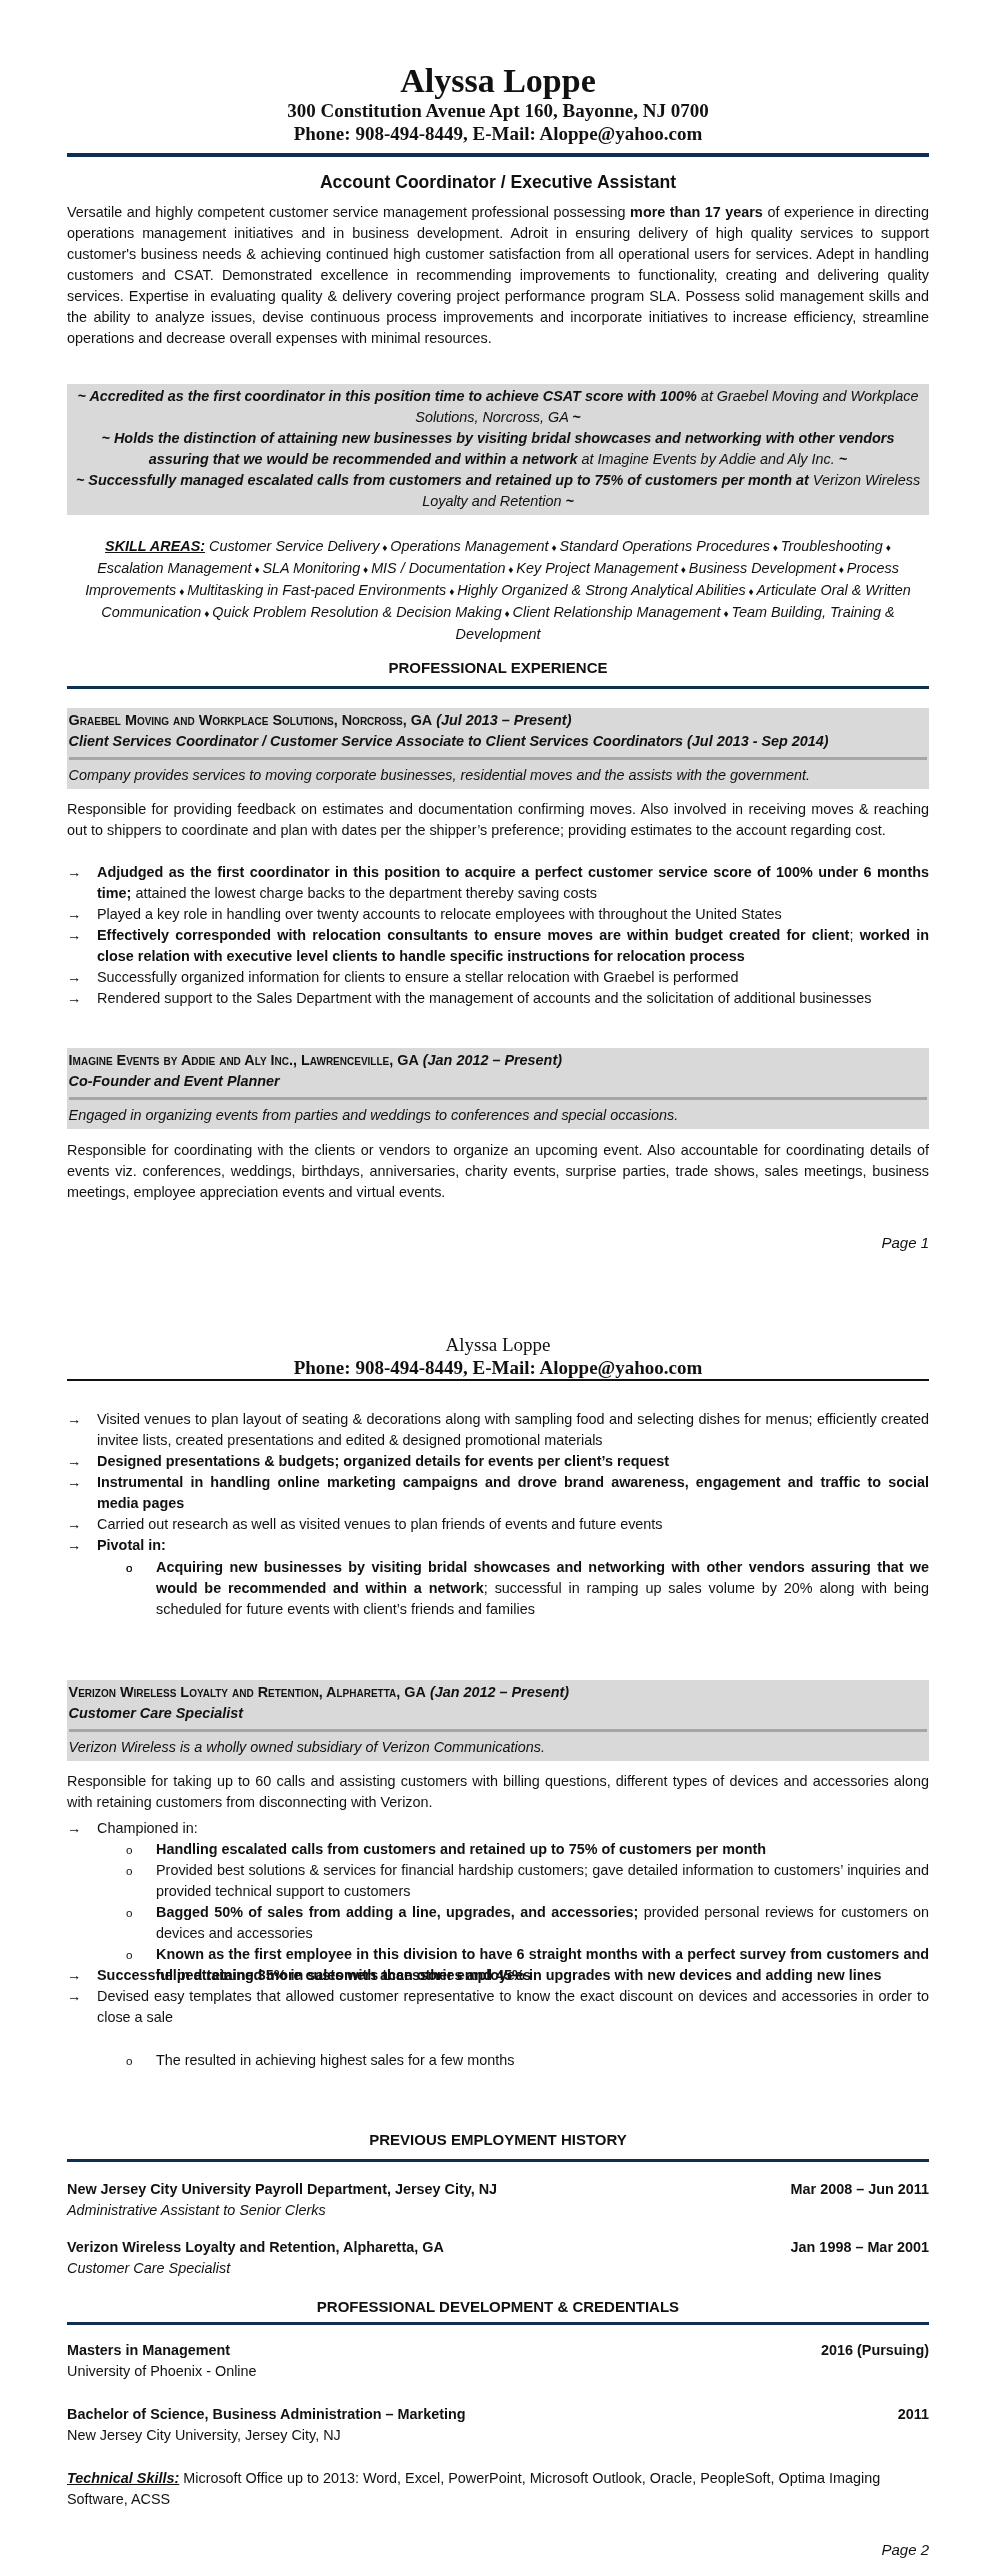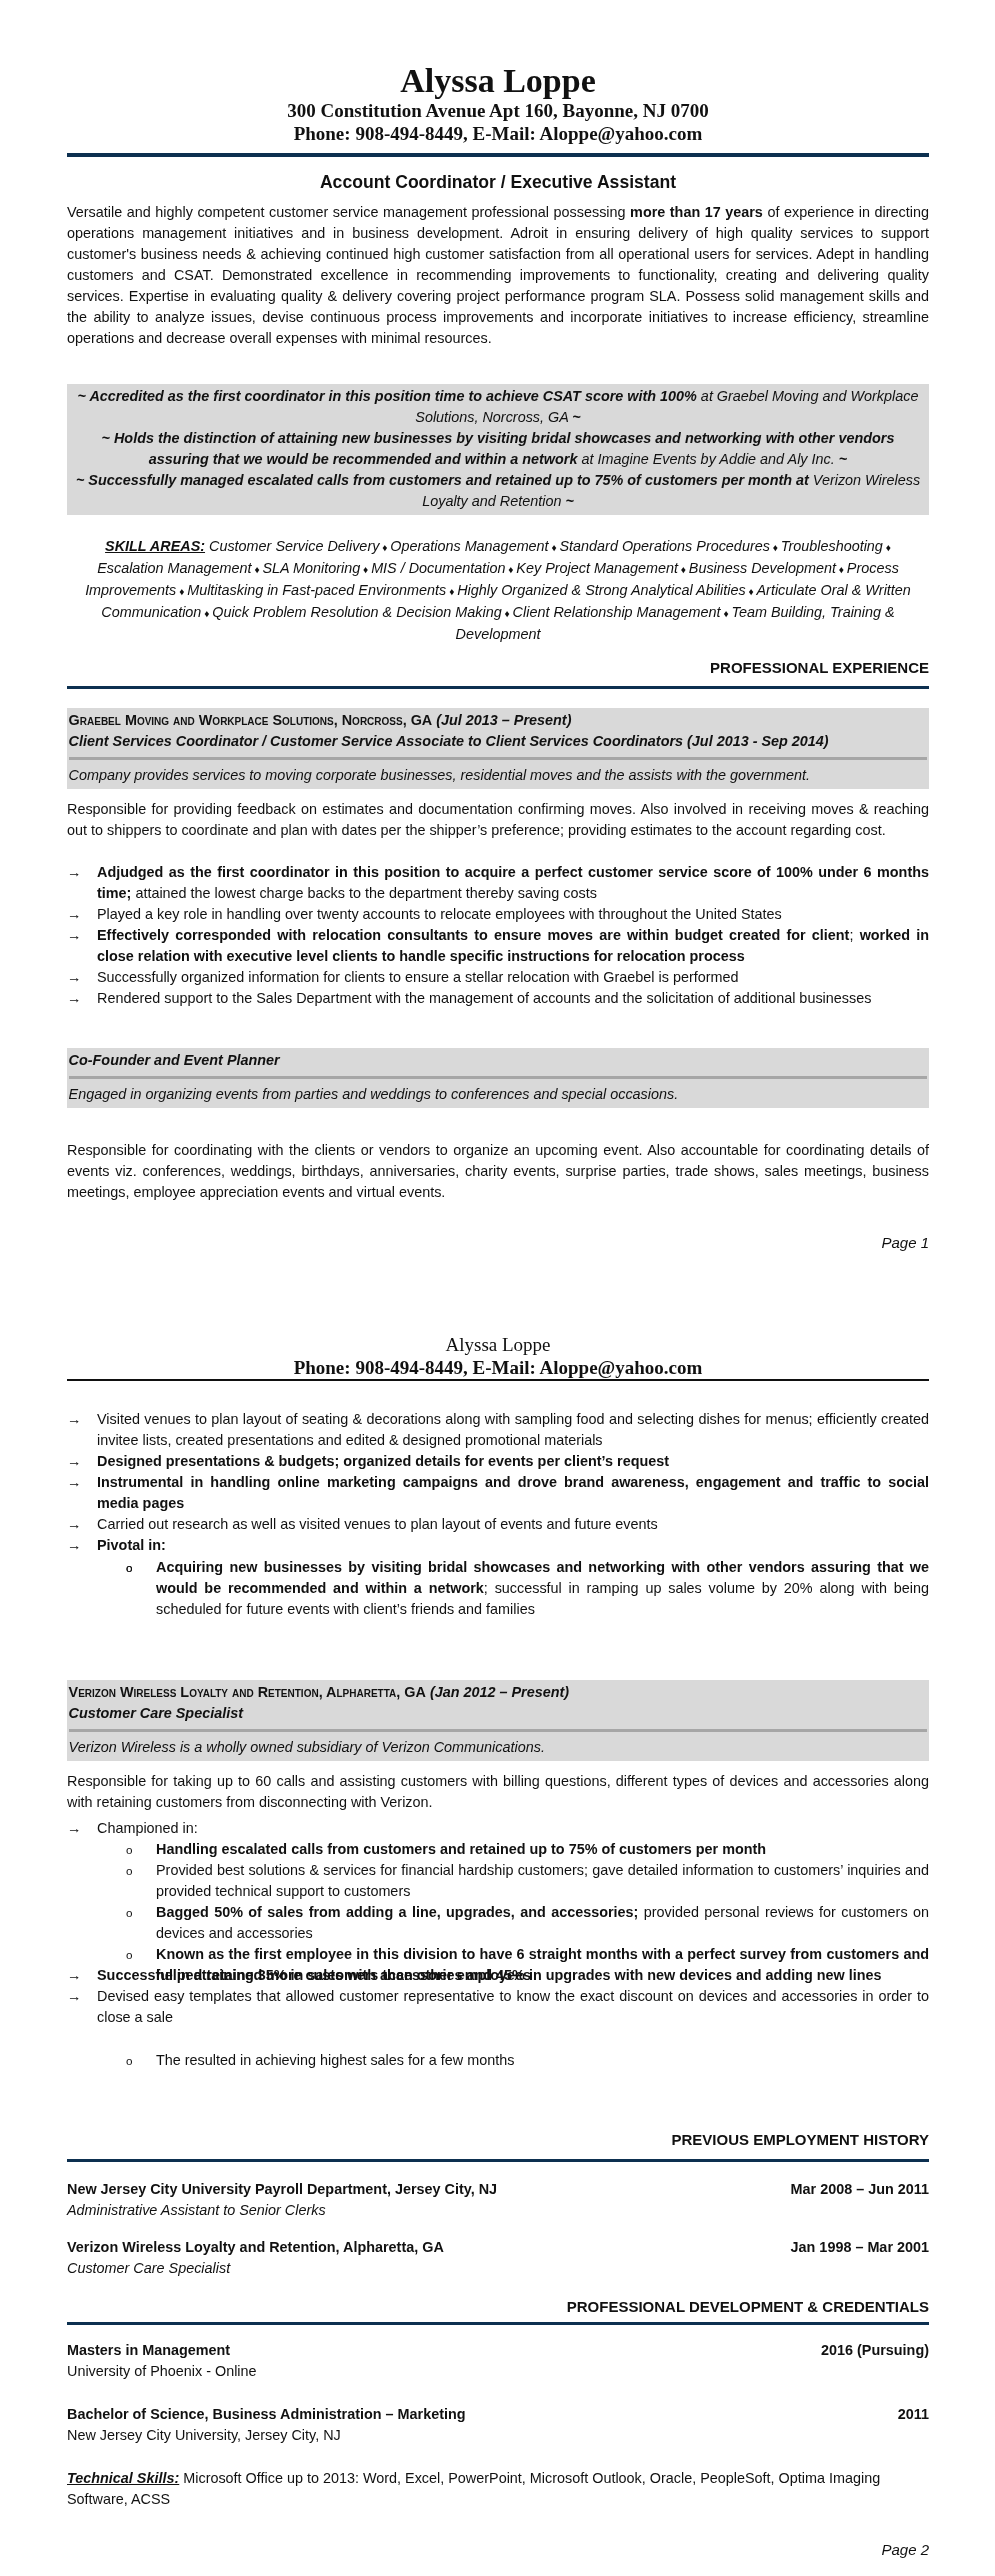--- a/index.html
+++ b/index.html
@@ -26,21 +26,21 @@
   i, .i { font-style: italic; }
 
   
   .name1 { font-family: "Liberation Serif", serif; font-weight: bold; font-size: 34px; line-height: 39px; text-align: center; }
   .addr1 { font-family: "Liberation Serif", serif; font-weight: bold; font-size: 19px; line-height: 22.7px; text-align: center; }
   .rule-navy { height: 3.9px; background: #0d3050; }
   .rule-navy-thin { height: 3.1px; background: #0d3050; }
   .rule-black { height: 1.6px; background: #111; }
 
   .headline { font-weight: bold; font-size: 17.6px; text-align: center; line-height: 23.4px; }
-  .section-title { font-weight: bold; font-size: 15px; text-align: right; line-height: 20.3px; }
+  .section-title { font-weight: bold; font-size: 15px; text-align: center; line-height: 20.3px; }
 
   .shade { background: #d9d9d9; }
   .gray-rule { height: 3.1px; background: #a6a6a6; }
 
   .company { font-weight: bold; font-size: 14.4px; text-align: right; }
   .sc { font-variant: small-caps; }
   .role { font-weight: bold; font-style: italic; }
 
   ul.arrow { list-style: none; }
   ul.arrow > li { position: relative; padding-left: 30px; text-align: justify; }
@@ -97,20 +97,21 @@
 
   <ul class="content arrow" style="top:862px;">
     <li><span class="bullet">→</span><b>Adjudged as the first coordinator in this position to acquire a perfect customer service score of 100% under 6 months time;</b><span> attained the lowest charge backs to the department thereby saving costs</span></li>
     <li><span class="bullet">→</span><span>Played a key role in handling over twenty accounts to relocate employees with throughout the United States</span></li>
     <li><span class="bullet">→</span><b>Effectively corresponded with relocation consultants to ensure moves are within budget created for client</b><span>; </span><b>worked in close relation with executive level clients to handle specific instructions for relocation process</b></li>
     <li><span class="bullet">→</span><span>Successfully organized information for clients to ensure a stellar relocation with Graebel is performed</span></li>
     <li><span class="bullet">→</span><span>Rendered support to the Sales Department with the management of accounts and the solicitation of additional businesses</span></li>
   </ul>
 
   <div class="content shade" style="top:1048px; padding:1.6px 1.6px 3.1px 1.6px;">
+    <div><span class="company sc">Imagine Events by Addie and Aly Inc., Lawrenceville, GA</span> <span class="role">(Jan 2012 – Present)</span></div>
     <div class="role">Co-Founder and Event Planner</div>
     <div class="gray-rule" style="margin:5.5px 0 4.7px;"></div>
     <div class="i">Engaged in organizing events from parties and weddings to conferences and special occasions.</div>
   </div>
 
   <div class="content justify" style="top:1140px;">Responsible for coordinating with the clients or vendors to organize an upcoming event. Also accountable for coordinating details of events viz. conferences, weddings, birthdays, anniversaries, charity events, surprise parties, trade shows, sales meetings, business meetings, employee appreciation events and virtual events.</div>
 
   <div class="content pagenum" style="top:1232px;">Page 1</div>
 </div>
 
@@ -119,21 +120,21 @@
   <div class="content" style="top:45px;">
     <div class="serif center" style="font-size:19px; line-height:22px;">Alyssa Loppe</div>
     <div class="serif center b" style="font-size:19px; line-height:23.4px;">Phone: 908-494-8449, E-Mail: Aloppe@yahoo.com</div>
   </div>
   <div class="content rule-black" style="top:90px;"></div>
 
   <ul class="content arrow" style="top:120px;">
     <li><span class="bullet">→</span><span>Visited venues to plan layout of seating &amp; decorations along with sampling food and selecting dishes for menus; efficiently created invitee lists, created presentations and edited &amp; designed promotional materials</span></li>
     <li><span class="bullet">→</span><b>Designed presentations &amp; budgets; organized details for events per client’s request</b></li>
     <li><span class="bullet">→</span><b>Instrumental in handling online marketing campaigns and drove brand awareness, engagement and traffic to social media pages</b></li>
-    <li><span class="bullet">→</span><span>Carried out research as well as visited venues to plan layout of events and future events</span></li>
+    <li><span class="bullet">→</span><span>Carried out research as well as visited venues to plan friends of events and future events</span></li>
     <li><span class="bullet">→</span><b>Pivotal in:</b></li>
   </ul>
   <ul class="content circle" style="top:268px; left:67px;">
     <li><span class="bullet">o</span></li>
     <li><span class="bullet">o</span><b>Acquiring new businesses by visiting bridal showcases and networking with other vendors assuring that we would be recommended and within a network</b><span>; successful in ramping up sales volume by 20% along with being scheduled for future events with client’s friends and families</span></li>
   </ul>
 
   <div class="content shade" style="top:391px; padding:1.6px 1.6px 3.1px 1.6px;">
     <div><span class="company sc">Verizon Wireless Loyalty and Retention, Alpharetta, GA</span> <span class="role">(Jan 2012 – Present)</span></div>
     <div class="role">Customer Care Specialist</div>

